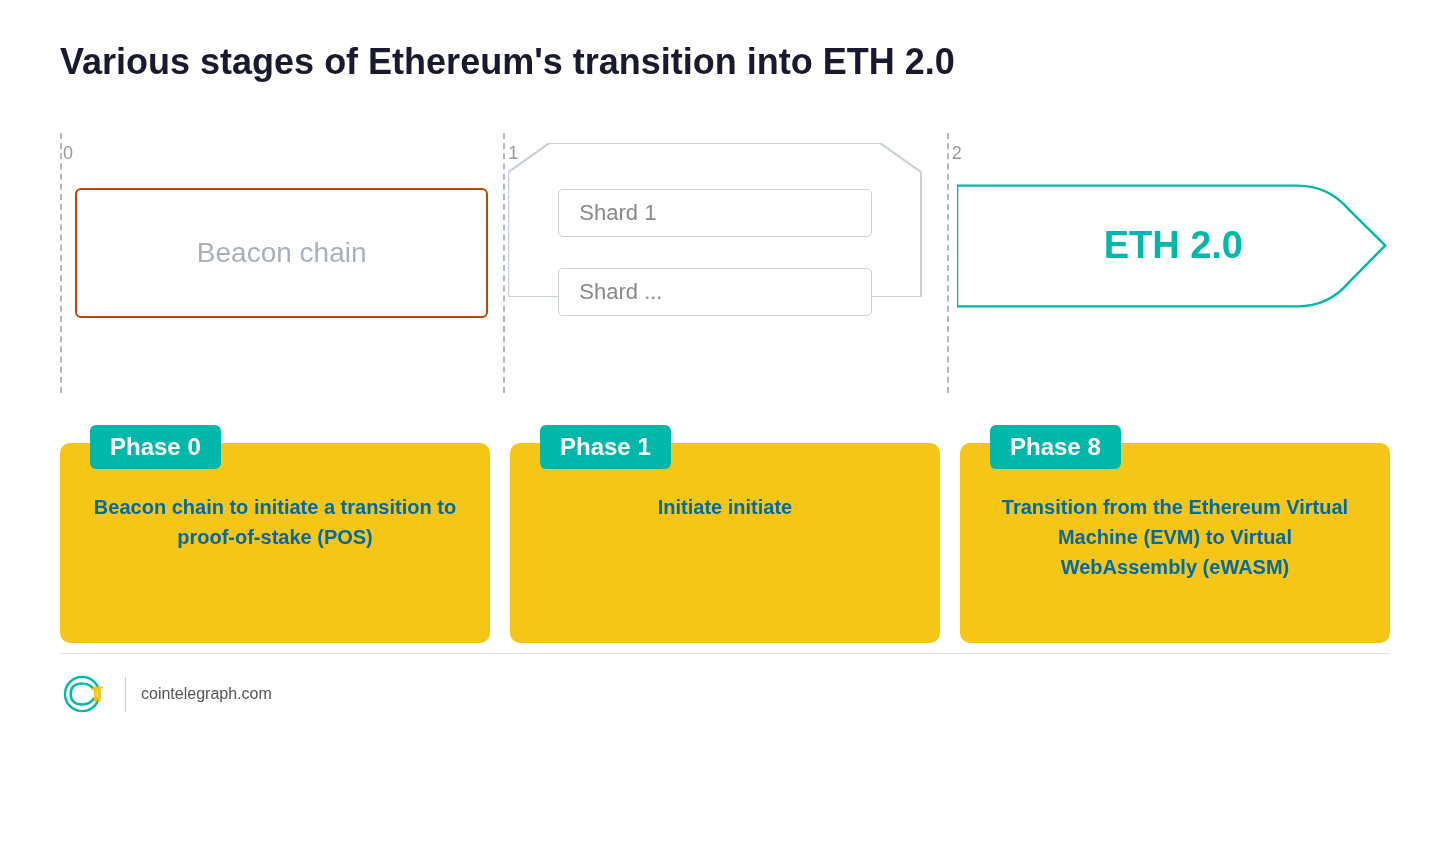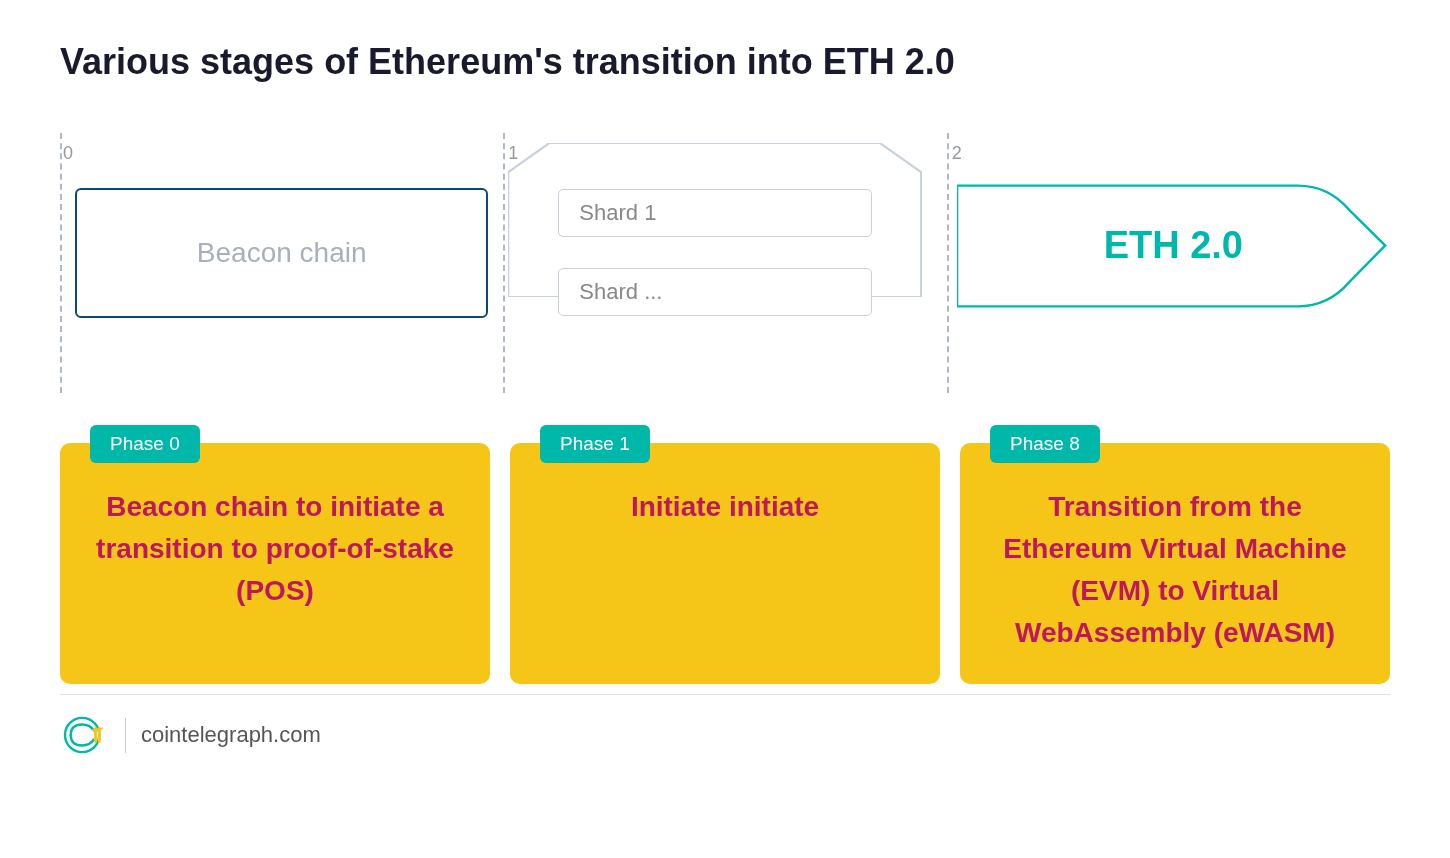--- a/index.html
+++ b/index.html
@@ -50,21 +50,21 @@
     .phase-num-1 { left: calc(100% / 3 + 5px); }
     .phase-num-2 { left: calc(200% / 3 + 5px); }
 
     
     .beacon-box {
       position: absolute;
       left: 15px;
       top: 55px;
       width: calc(100% / 3 - 30px);
       height: 130px;
-      border: 2px solid #0c4a6e;
+      border: 2px solid #c2410c;
       border-radius: 6px 6px 6px 6px;
       display: flex;
       align-items: center;
       justify-content: center;
       background: white;
     }
     .beacon-box-text {
       font-size: 28px;
       color: #aab0b8;
       font-weight: 400;
@@ -130,33 +130,33 @@
       border-radius: 10px;
       padding: 0 30px 30px 30px;
       position: relative;
       min-height: 200px;
     }
 
     .phase-badge {
       display: inline-block;
       background: #00b8a9;
       color: white;
-      font-weight: 400;
-      font-size: 19px;
+      font-weight: 700;
+      font-size: 24px;
       padding: 8px 20px;
       border-radius: 6px;
       position: relative;
       top: -18px;
       left: 0;
     }
 
     .card-body {
-      font-size: 28px;
+      font-size: 20px;
       font-weight: 700;
-      color: #be185d;
+      color: #0369a1;
       text-align: center;
       line-height: 1.5;
       margin-top: 5px;
     }
 
     
     .footer {
       display: flex;
       align-items: center;
       gap: 15px;
@@ -170,21 +170,21 @@
       height: 40px;
     }
 
     .footer-divider {
       width: 1px;
       height: 35px;
       background: #ccc;
     }
 
     .footer-text {
-      font-size: 22px;
+      font-size: 16px;
       color: #555;
     }
 
   </style>
 </head>
 <body>
 
 <h1 class="main-title">Various stages of Ethereum's transition into ETH 2.0</h1>
 
 <div class="diagram-section">

